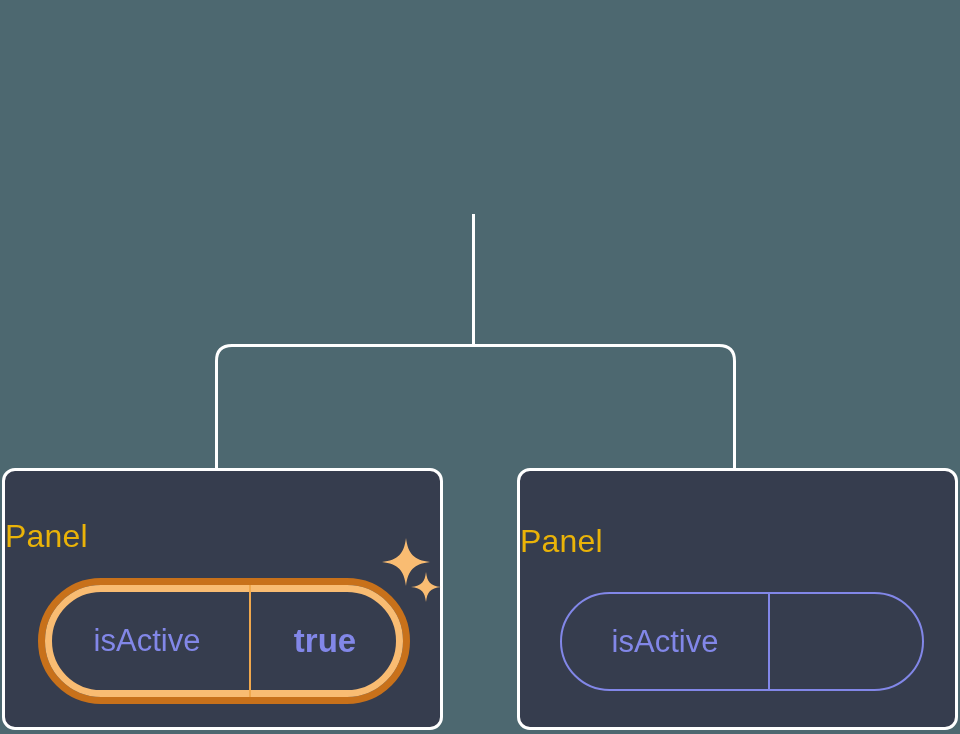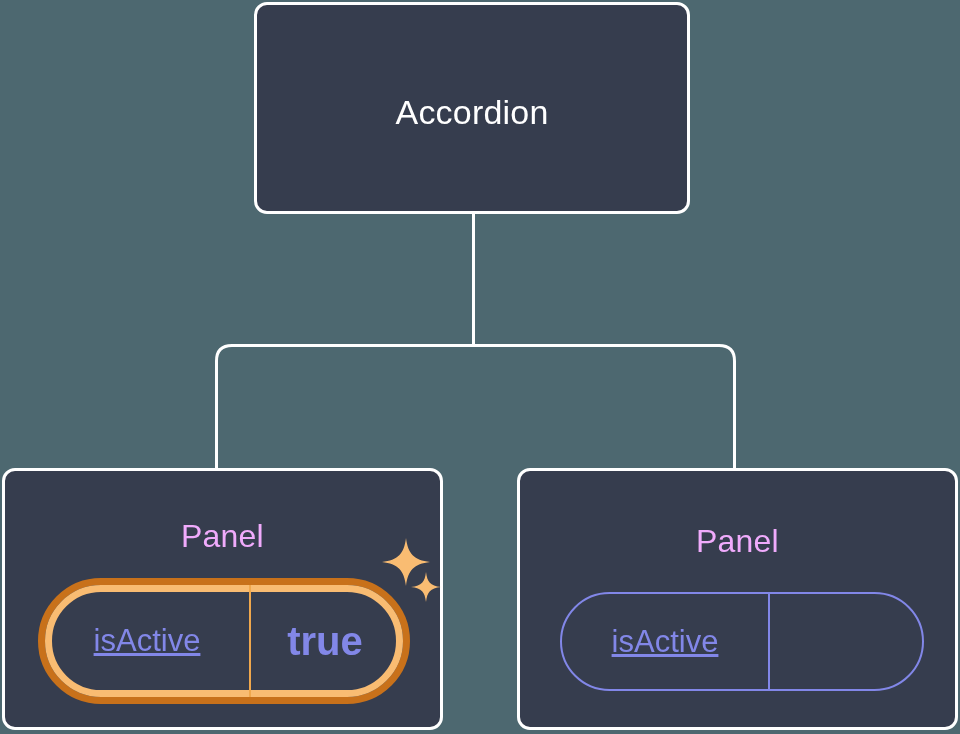--- a/index.html
+++ b/index.html
@@ -64,22 +64,22 @@
     text-align: center;
     color: #ffffff;
     font-size: 34px;
     letter-spacing: 0.2px;
   }
   .panel-title {
     position: absolute;
     left: 0;
     right: 0;
     top: 48px;
-    text-align: center;
-    color: #f0abfc;
+    text-align: left;
+    color: #eab308;
     font-size: 32px;
     letter-spacing: 0.2px;
   }
   .node-left .panel-title { top: 47px; }
   .node-right .panel-title { top: 52px; }
 
   
   .pill {
     position: absolute;
     box-sizing: border-box;
@@ -129,24 +129,23 @@
 
   .pill-cell {
     display: flex;
     align-items: center;
     justify-content: center;
     position: relative;
     z-index: 2;
   }
   .pill-key {
     font-size: 31px;
-    text-decoration: underline;
   }
   .pill-val {
-    font-size: 40px;
+    font-size: 33px;
   }
   .pill-divider {
     width: 2px;
     position: relative;
     z-index: 2;
     flex: 0 0 auto;
   }
 
   
   .pill-active {
@@ -189,23 +188,20 @@
 </head>
 <body>
 
 <div id="stage">
 
   <svg class="edge-layer" viewBox="0 0 960 734" width="960" height="734">
     <path d="M 473.5 214 L 473.5 345.5" fill="none" stroke="#ffffff" stroke-width="3" stroke-linecap="butt"></path>
     <path d="M 216.5 469 L 216.5 361 Q 216.5 345.5 232 345.5 L 719 345.5 Q 734.5 345.5 734.5 361 L 734.5 469" fill="none" stroke="#ffffff" stroke-width="3" stroke-linecap="butt"></path>
   </svg>
 
-  <div class="node node-root">
-    <div class="root-title">Accordion</div>
-  </div>
 
   <div class="node node-left">
     <div class="panel-title">Panel</div>
   </div>
 
   <div class="pill pill-glow pill-active">
     <div class="pill-inner-ring"></div>
     <div class="pill-cell pill-key">isActive</div>
     <div class="pill-divider"></div>
     <div class="pill-cell pill-val">true</div>

